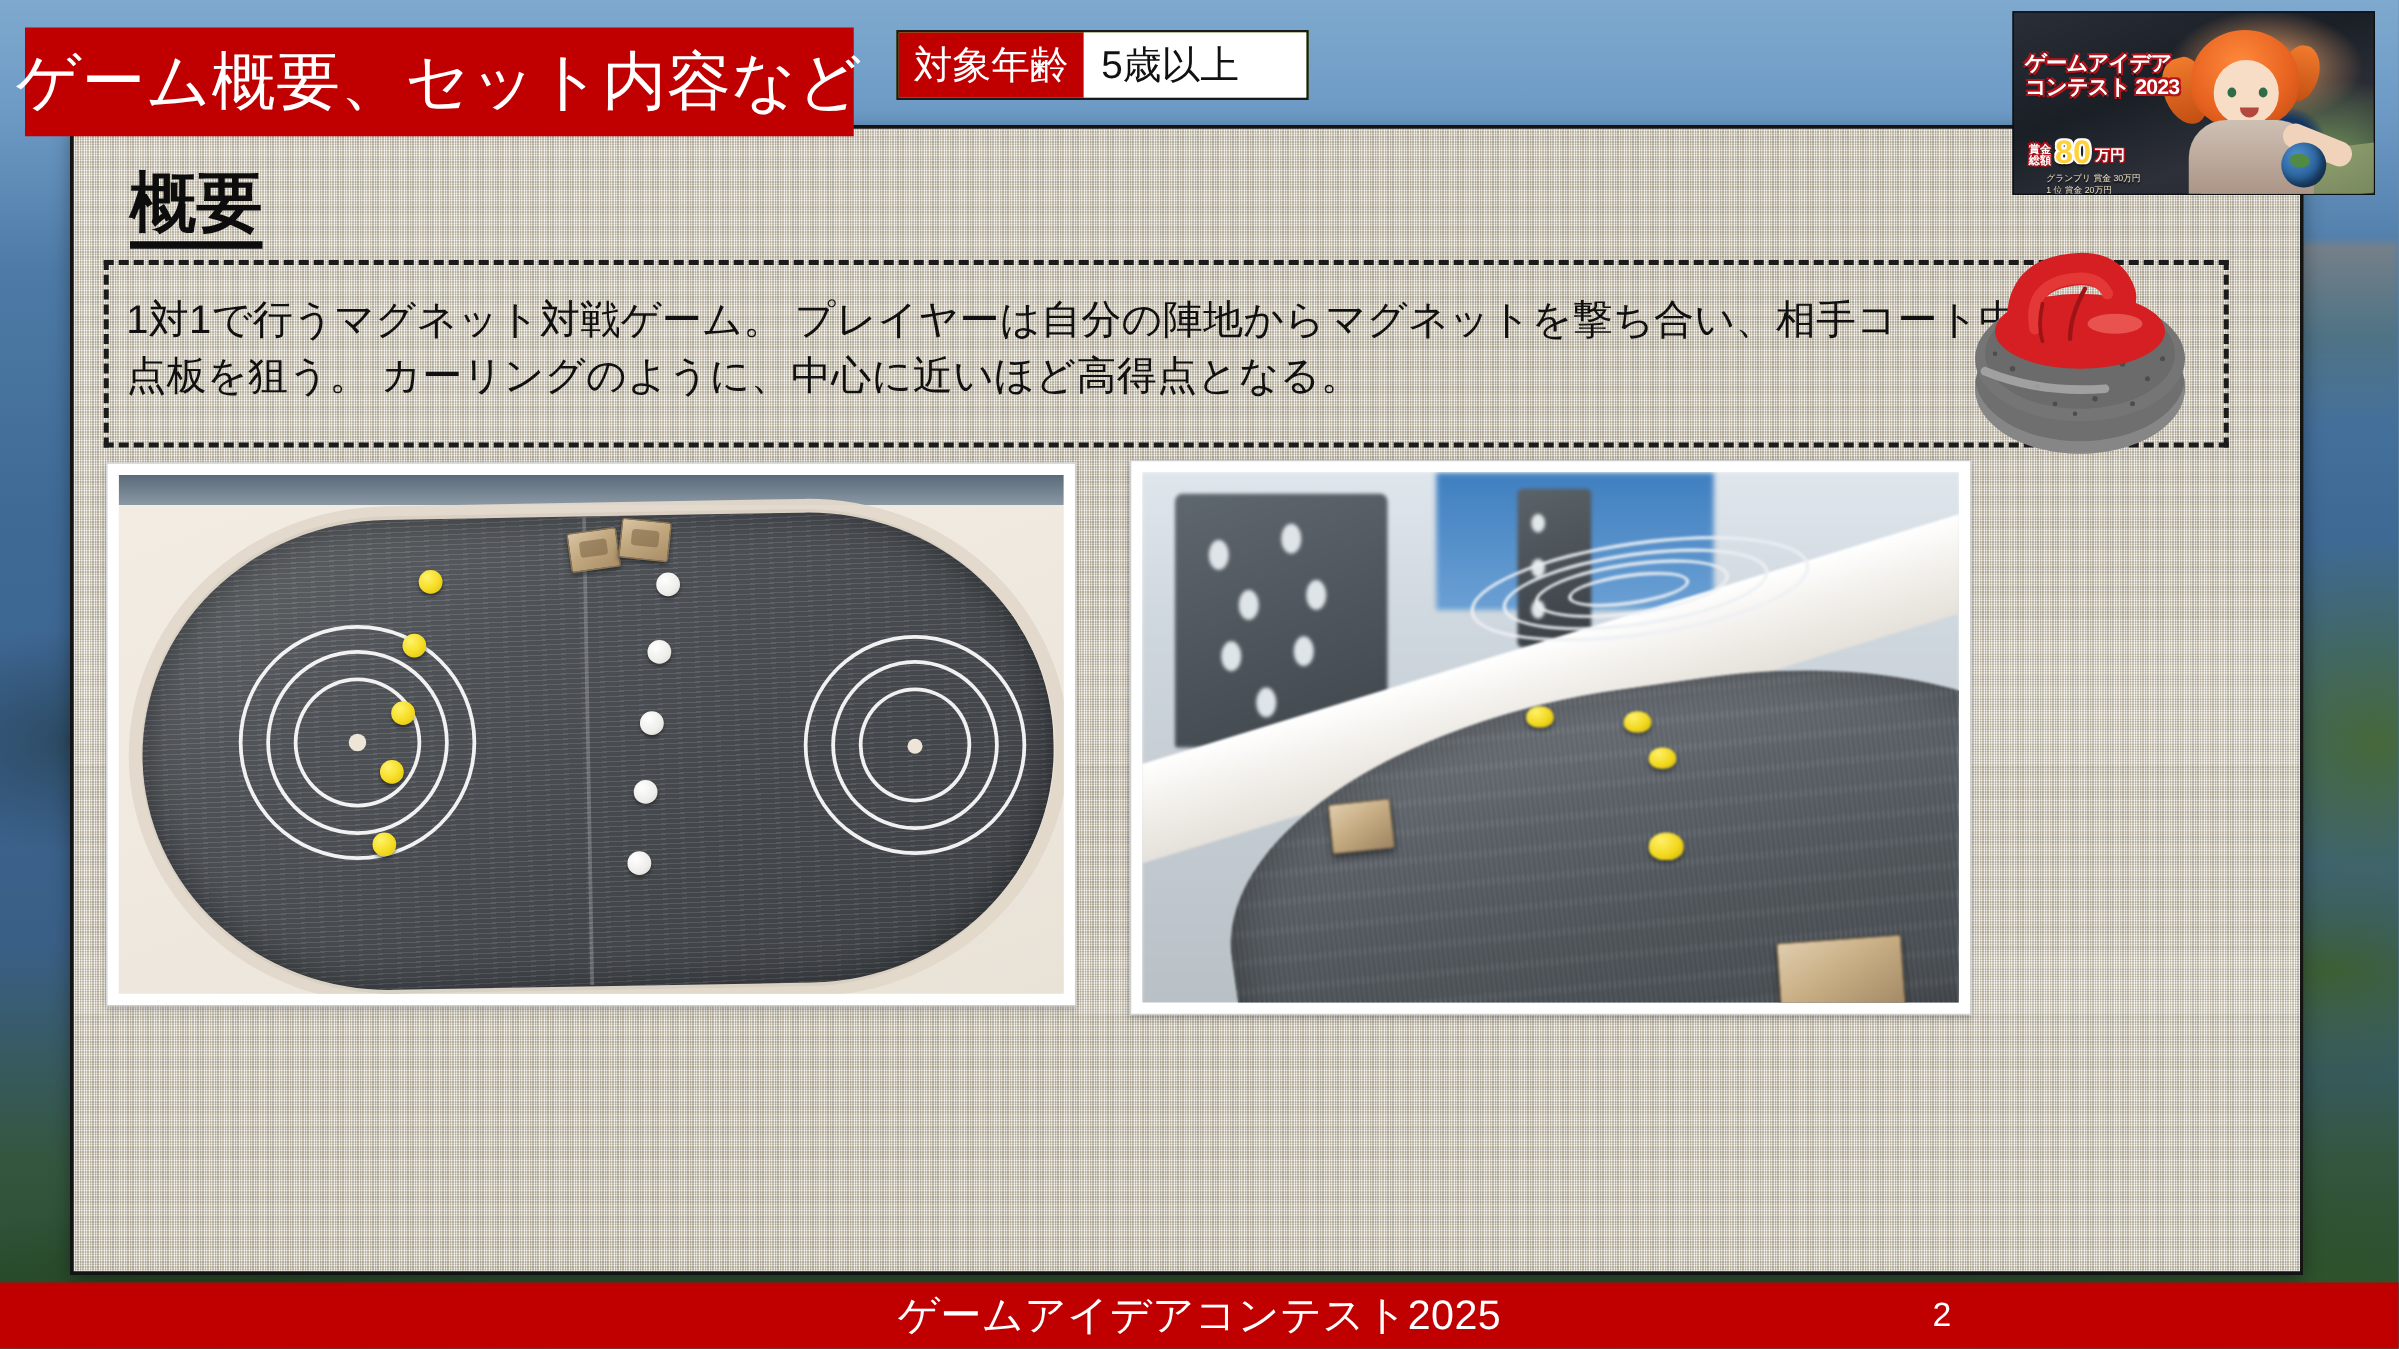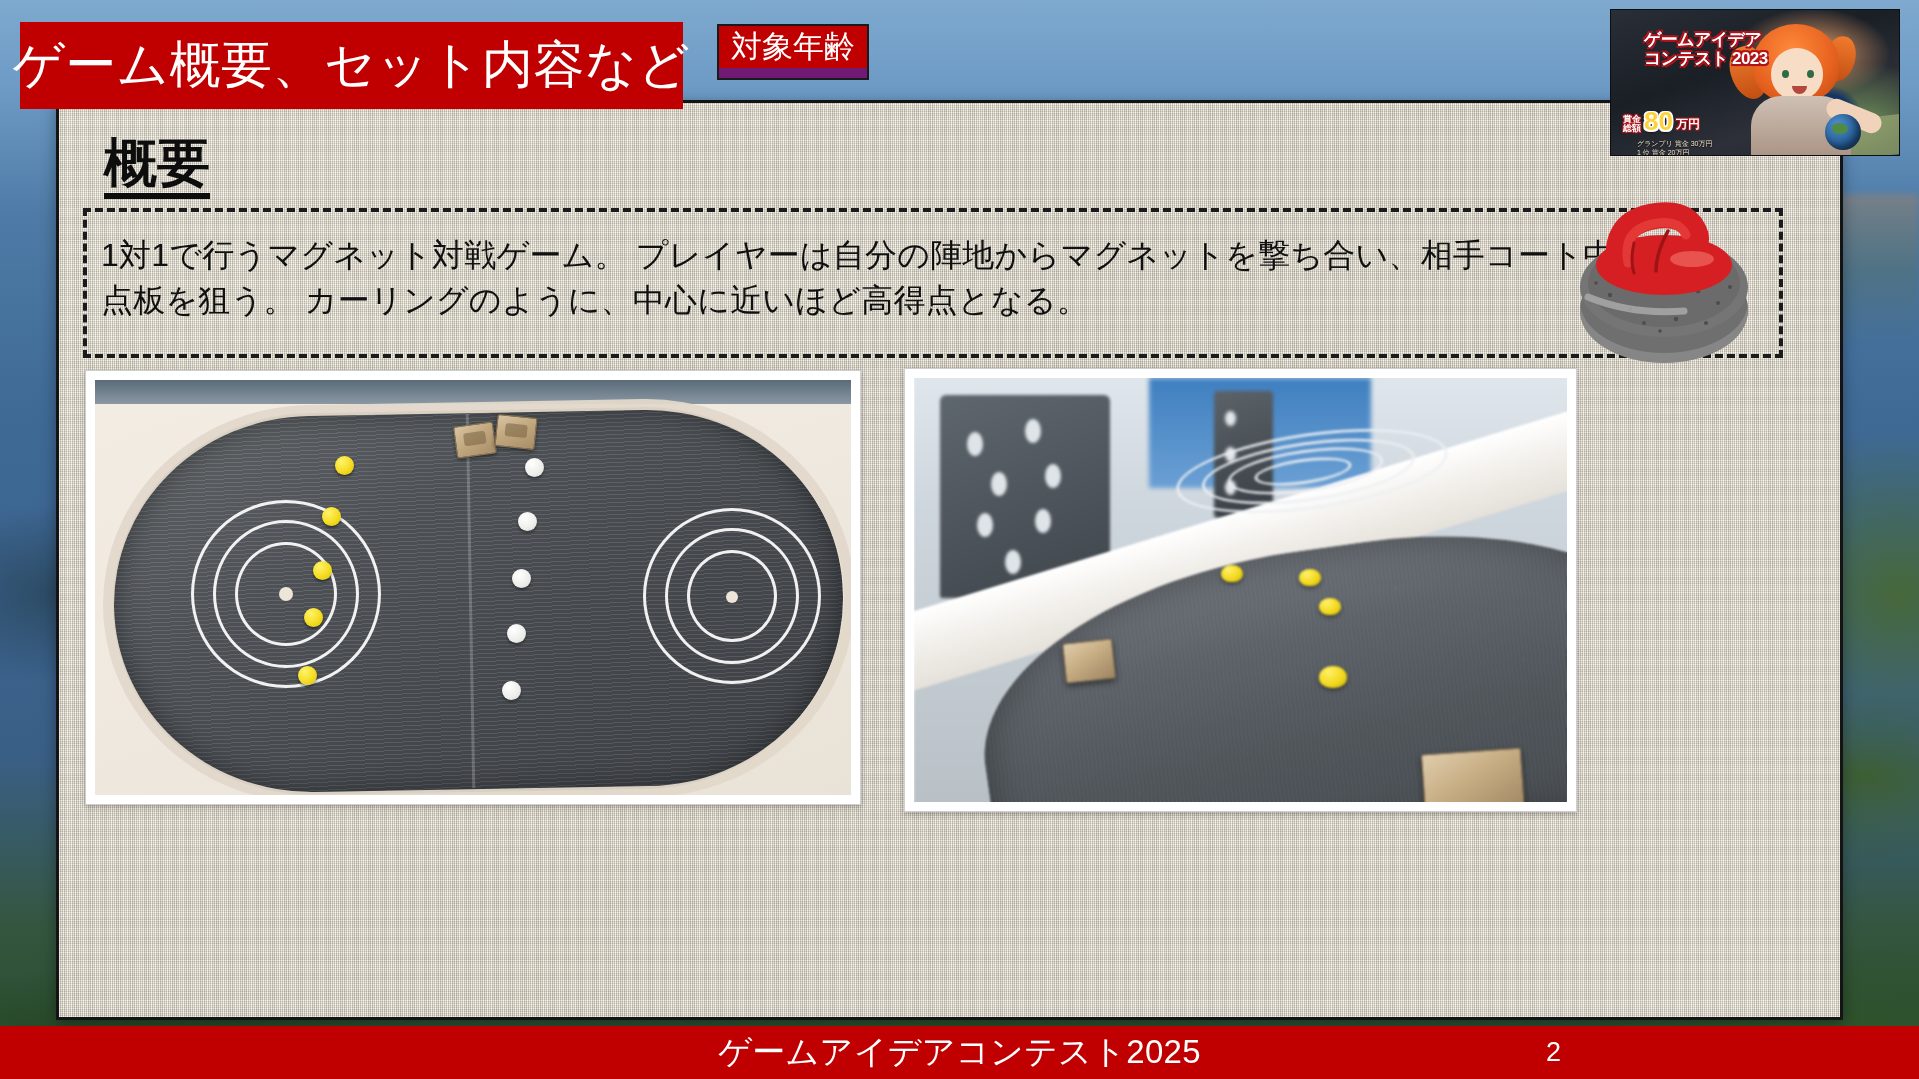--- a/index.html
+++ b/index.html
@@ -83,22 +83,21 @@
 
   
   #age-badge {
     position: absolute;
     left: 717px; top: 24px;
     height: 56px;
     display: flex;
     align-items: stretch;
     border: 2px solid #1a1a1a;
     z-index: 40;
-    background: #701a75;
-    flex-direction: column;
+    background: #bef264;
   }
   #age-badge .label {
     background: #c00000;
     color: #ffffff;
     font-size: 31px;
     padding: 0 12px;
     display: flex; align-items: center;
     white-space: nowrap;
   }
   #age-badge .value {
@@ -183,25 +182,24 @@
     content:""; position:absolute; left:7px; top:9px; width:16px; height:11px;
     background:#4f8b43; border-radius:40% 55% 45% 50%;
   }
   #contest-logo .map {
     position:absolute; left: 150px; top: 112px; width: 145px; height: 40px;
     background: linear-gradient(160deg, #b9a37f 0%, #8d9c6b 50%, #7e8e64 100%);
     transform: skewY(-7deg);
     opacity:.9;
   }
   #contest-logo .logo-title {
-    position: absolute; left: 9px; top: 20px;
+    position: absolute; left: 9px; top: 31px;
     width: 130px;
     z-index: 5;
     line-height: 1.12;
-    margin-left: 24px;
   }
   #contest-logo .logo-title .l1,
   #contest-logo .logo-title .l2 {
     display: block;
     color: #ffffff;
     font-size: 17px;
     font-weight: bold;
     letter-spacing: -.6px;
     text-shadow:
       -1.6px -1.6px 0 #b4121a, 1.6px -1.6px 0 #b4121a,
@@ -543,20 +541,21 @@
   </div>
 
 </div>
 
 <div id="title-banner">
   <span class="txt">ゲーム概要、セット内容など</span>
 </div>
 
 <div id="age-badge">
   <span class="label">対象年齢</span>
+  <span class="value">5歳以上</span>
 </div>
 
 <div id="contest-logo">
   <div class="photo"></div>
   <div class="map"></div>
   <div class="tail-l"></div>
   <div class="tail-r"></div>
   <div class="hair"></div>
   <div class="face"></div>
   <div class="eye l"></div>

